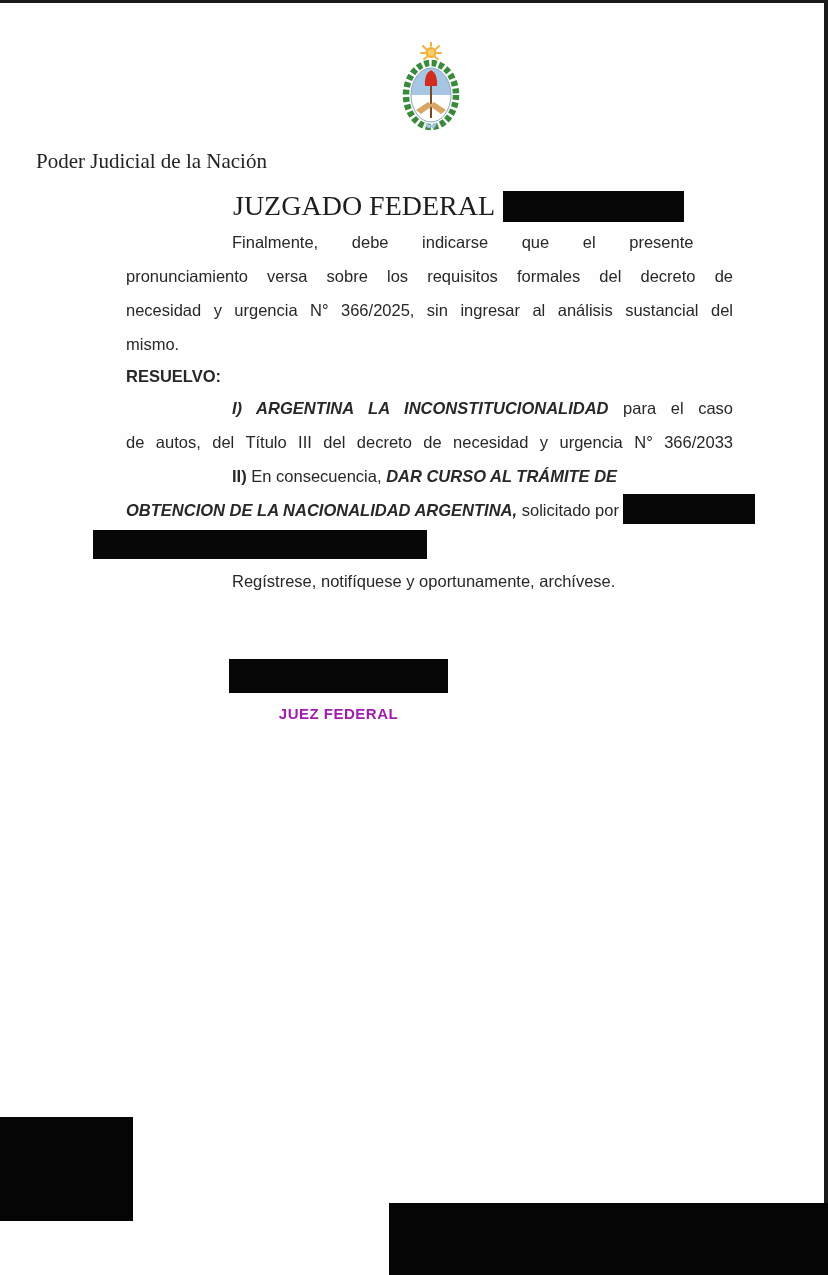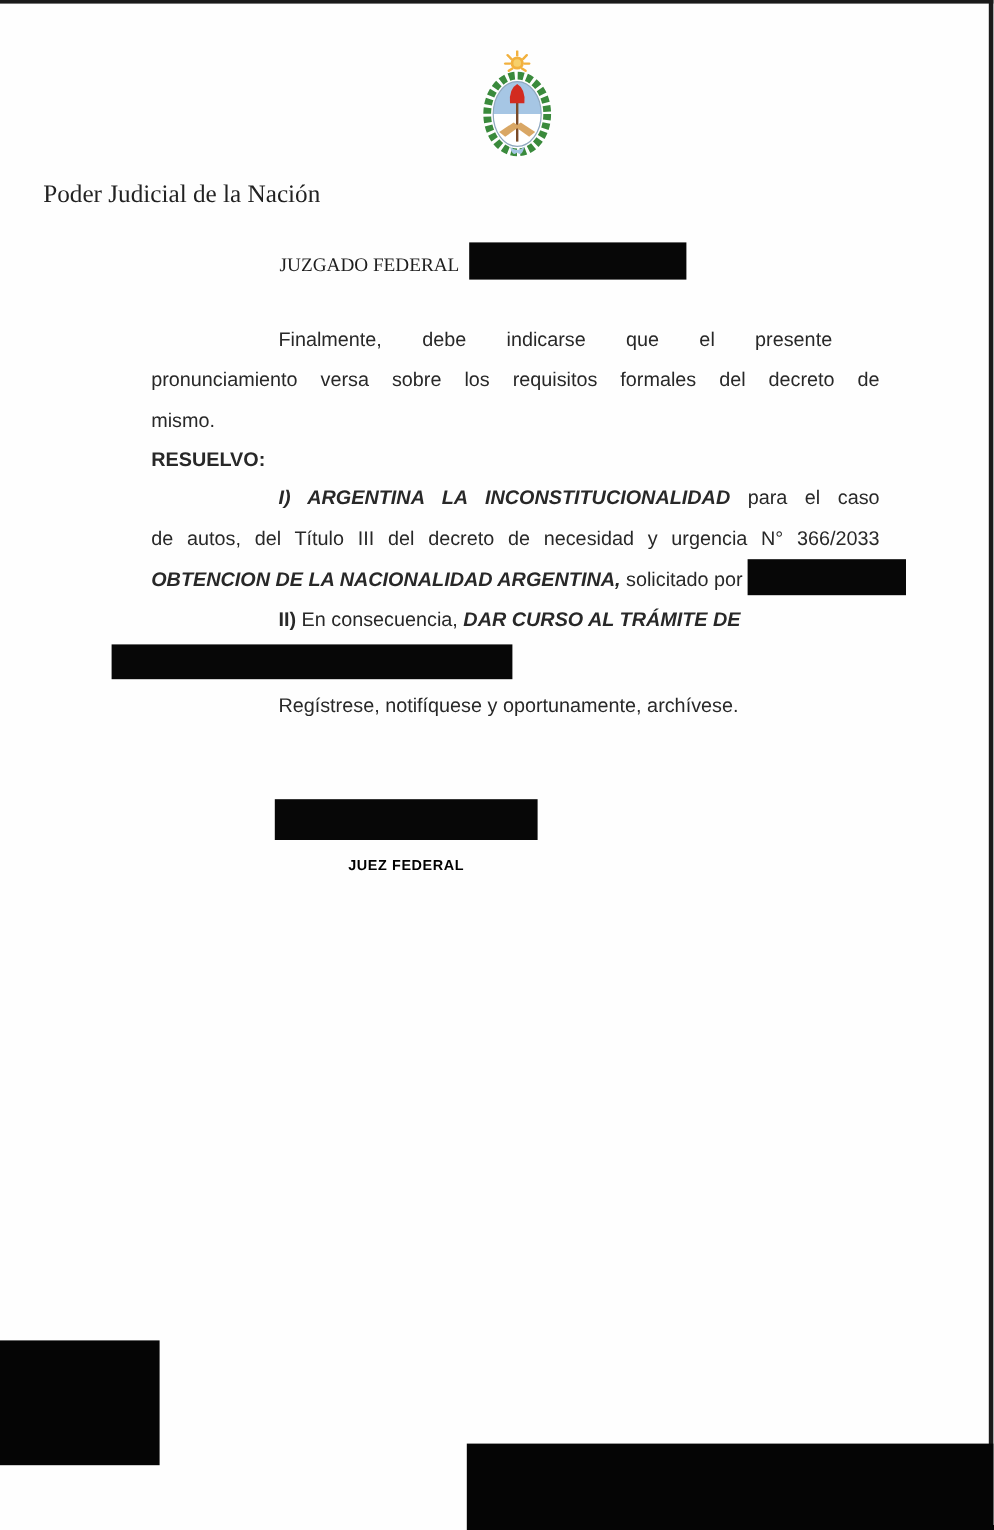--- a/index.html
+++ b/index.html
@@ -19,52 +19,52 @@
   .crest { display: block; margin: 42px 0 0 394px; }
   .institution {
     margin-top: 14px;
     padding-left: 36px;
     font-family: "Liberation Serif", serif;
     font-size: 21px;
     line-height: 26px;
     color: #222;
   }
   .court-line {
-    margin: 28px 0 0 233px;
+    margin: 16px 0 0 233px;
     font-family: "Liberation Serif", serif;
-    font-size: 16px;
+    font-size: 28px;
     line-height: 32px;
     color: #1e1e1e;
     white-space: nowrap;
   }
   .redact { background: #070707; display: inline-block; }
   .redact-court { width: 181px; height: 31px; vertical-align: -7px; margin-left: 8px; }
 
   
   .content { padding-left: 126px; width: 607px; font-size: 16.5px; line-height: 34px; }
   .bline { width: 607px; }
   .jline { text-align: justify; text-align-last: justify; }
   .indent { padding-left: 106px; width: 501px; }
   .stretch { word-spacing: 29px; }
-  .para1 { margin-top: 28px; }
+  .para1 { margin-top: 3px; }
   .line30 { line-height: 30px; }
   .resuelvo { font-weight: bold; text-decoration-thickness: 2px; text-underline-offset: 3px; }
   .bi { font-weight: bold; font-style: italic; }
   .b { font-weight: bold; }
   .nowrap { white-space: nowrap; overflow: visible; }
   .redact-applicant { width: 132px; height: 30px; vertical-align: -8px; margin-left: 4px; }
   .redact-lineC { width: 334px; height: 29px; margin-left: -33px; margin-top: 3px; display: block; }
   .lineC-wrap { height: 34px; }
 
   
   .sig-box { display: block; width: 219px; height: 34px; background: #070707; margin: 61px 0 0 103px; }
   .sig-role {
     margin: 4px 0 0 103px; width: 219px;
-    text-align: center; font-weight: bold; font-size: 12px; letter-spacing: 0.5px;
-    color: #000000;
+    text-align: center; font-weight: bold; font-size: 15px; letter-spacing: 0.5px;
+    color: #a21caf;
   }
 
   
   .redact-bottom-left { position: absolute; left: 0; top: 1117px; width: 133px; height: 104px; background: #050505; }
   .redact-bottom-right { position: absolute; left: 389px; top: 1203px; width: 439px; height: 72px; background: #050505; }
 </style>
 </head>
 <body>
 
 <div class="edge-top"></div>
@@ -107,38 +107,39 @@
 
 <div class="institution">Poder Judicial de la Nación</div>
 
 <div class="court-line"><span>JUZGADO FEDERAL</span><span class="redact redact-court"></span></div>
 
 <div class="content">
 
   <div class="para1">
     <div class="bline indent stretch">Finalmente, debe indicarse que el presente</div>
     <div class="bline jline">pronunciamiento versa sobre los requisitos formales del decreto de</div>
+    <div class="bline jline">necesidad y urgencia N° 366/2025, sin ingresar al análisis sustancial del</div>
     <div class="bline">mismo.</div>
   </div>
 
 
   <div class="bline line30 resuelvo">RESUELVO:</div>
 
   <div>
     <div class="bline jline indent"><span class="bi">I) ARGENTINA LA INCONSTITUCIONALIDAD</span>
       <span>para el caso</span></div>
     <div class="bline jline">de autos, del Título III del decreto de necesidad y urgencia N° 366/2033</div>
   </div>
 
   <div>
-    <div class="bline nowrap"><span class="bi">OBTENCION DE LA NACIONALIDAD ARGENTINA,</span>
-      <span>solicitado por</span><span class="redact redact-applicant"></span></div>
     <div class="bline indent nowrap"><span class="b">II)</span>
       <span>En consecuencia,</span>
       <span class="bi">DAR CURSO AL TRÁMITE DE</span></div>
+    <div class="bline nowrap"><span class="bi">OBTENCION DE LA NACIONALIDAD ARGENTINA,</span>
+      <span>solicitado por</span><span class="redact redact-applicant"></span></div>
     <div class="lineC-wrap">
         <span class="redact redact-lineC"></span>
       </div>
   </div>
 
   <div class="bline indent">Regístrese, notifíquese y oportunamente, archívese.</div>
 
   <div class="sig-box"></div>
   <div class="sig-role">JUEZ FEDERAL</div>
 

